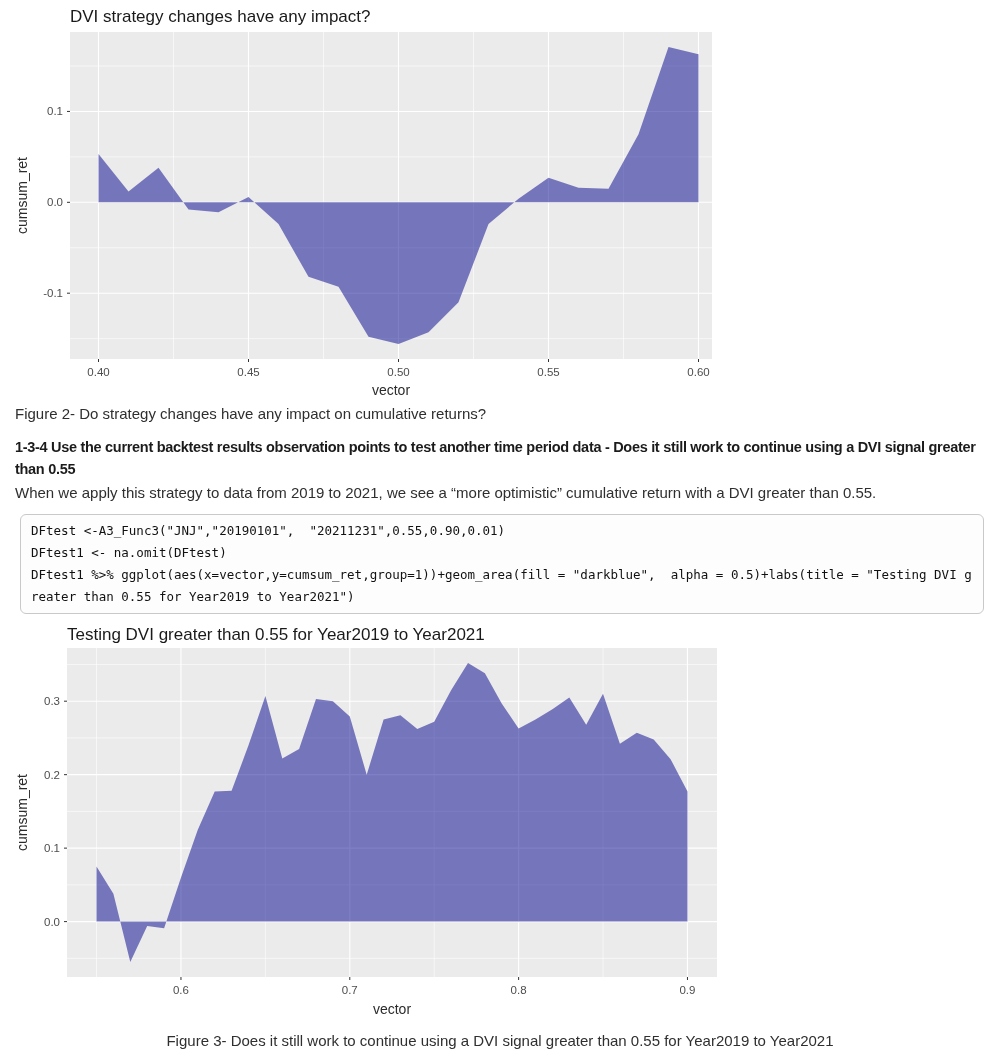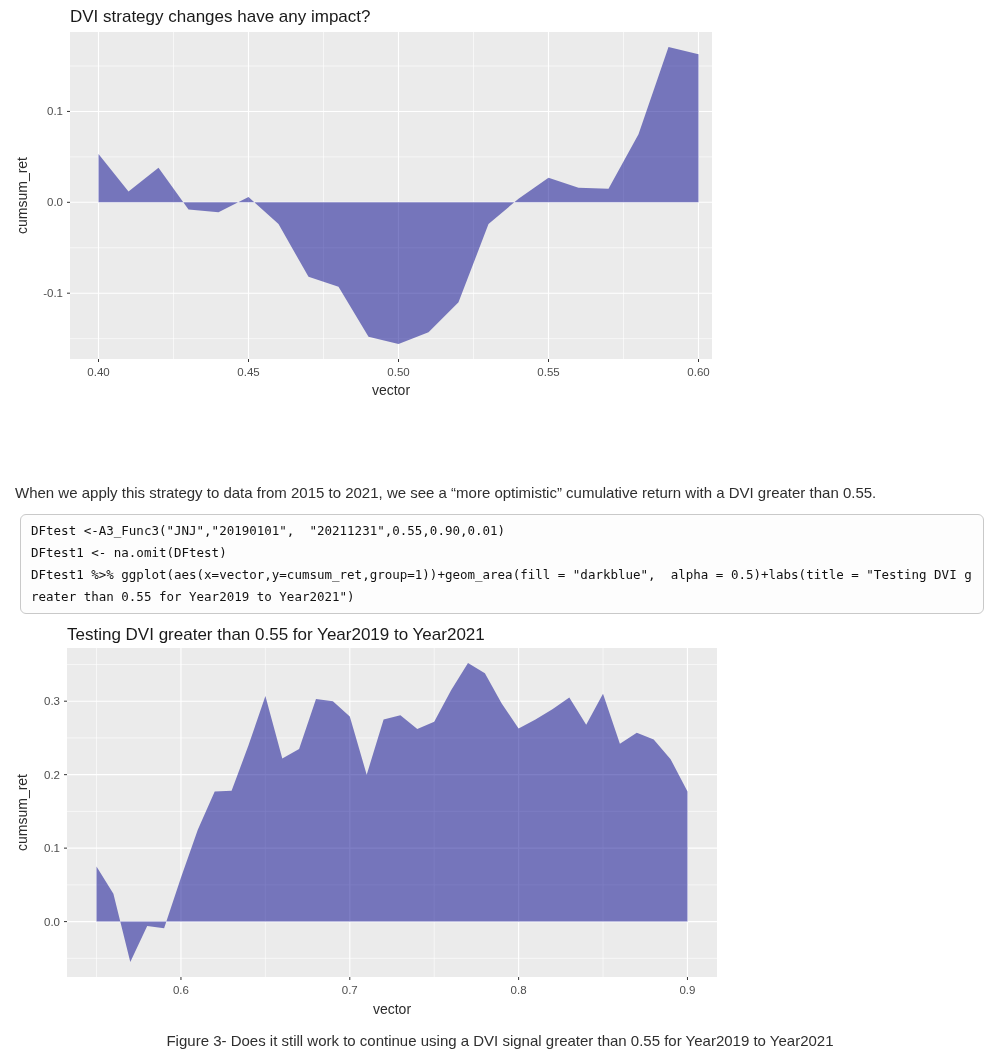--- a/index.html
+++ b/index.html
@@ -82,23 +82,25 @@
         <line x1="67" x2="70" y1="202.31628682601448" y2="202.31628682601448" stroke="#333333" stroke-width="1"></line>
         <text x="63" y="206.31628682601448" text-anchor="end" font-size="11.5" fill="#4D4D4D">0.0</text>
         <line x1="67" x2="70" y1="293.2001111728738" y2="293.2001111728738" stroke="#333333" stroke-width="1"></line>
         <text x="63" y="297.2001111728738" text-anchor="end" font-size="11.5" fill="#4D4D4D">-0.1</text>
         <text x="70" y="22" font-size="17" fill="#1a1a1a">DVI strategy changes have any impact?</text>
         <text x="391" y="395" text-anchor="middle" font-size="14" fill="#2b2b2b">vector</text>
         <text x="27" y="195.5" text-anchor="middle" font-size="14" fill="#2b2b2b" transform="rotate(-90 27 195.5)">cumsum_ret</text>
       </svg>
   </figure>
 
+  <div class="caption" id="caption2">Figure 2- Do strategy changes have any impact on cumulative returns?</div>
 
+  <div class="heading">1-3-4 Use the current backtest results observation points to test another time period data - Does it still work to continue using a DVI signal greater than 0.55</div>
 
-  <div class="para">When we apply this strategy to data from 2015 to 2021, we see a “more optimistic” cumulative return with a DVI greater than 0.55.</div>
+  <div class="para">When we apply this strategy to data from 2019 to 2021, we see a “more optimistic” cumulative return with a DVI greater than 0.55.</div>
 
   <pre class="codeblock">DFtest &lt;-A3_Func3("JNJ","20190101",  "20211231",0.55,0.90,0.01)
 DFtest1 &lt;- na.omit(DFtest)
 DFtest1 %&gt;% ggplot(aes(x=vector,y=cumsum_ret,group=1))+geom_area(fill = "darkblue",  alpha = 0.5)+labs(title = "Testing DVI greater than 0.55 for Year2019 to Year2021")</pre>
 
   <figure class="fig" id="fig2">
     <svg width="730" height="412" viewBox="0 0 730 412">
         <rect x="67" y="32" width="650" height="329" fill="#EBEBEB"></rect>
         <line x1="67" x2="717" y1="48.457347029924094" y2="48.457347029924094" stroke="#FFFFFF" stroke-width="0.6"></line>
         <line x1="67" x2="717" y1="121.92764627065655" y2="121.92764627065655" stroke="#FFFFFF" stroke-width="0.6"></line>

